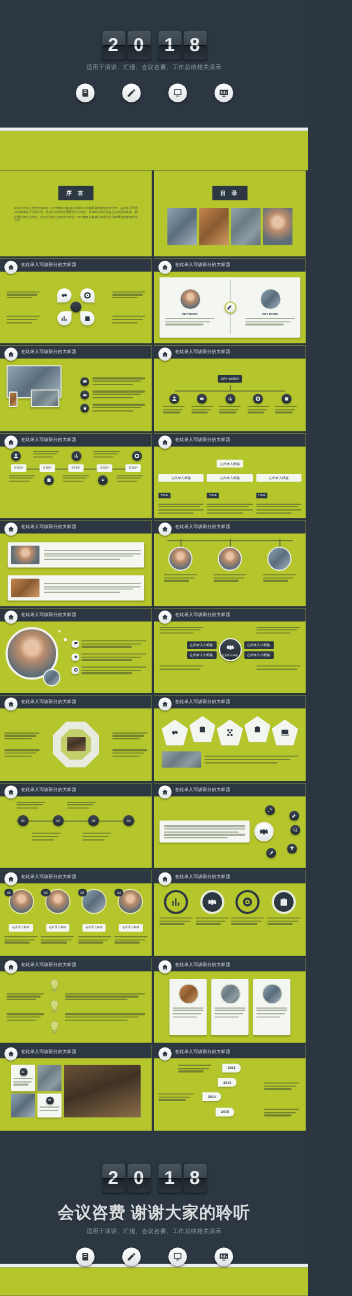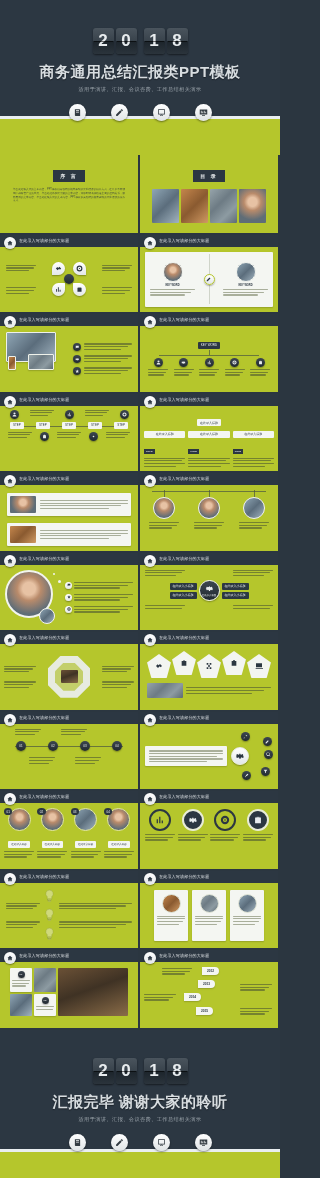--- a/index.html
+++ b/index.html
@@ -133,21 +133,20 @@
 
   <div class="hero">
     <div class="hero-green"></div>
     <div class="hero-inner">
       <div class="flipclock">
         <span class="digit">2</span>
         <span class="digit">0</span>
         <span class="digit gap">1</span>
         <span class="digit">8</span>
       </div>
-      <div class="hero-title">商务通用总结汇报类PPT模板</div>
       <div class="hero-sub">适用于演讲、汇报、会议咨费、工作总结相关演示</div>
       <div class="hero-icons">
         <span class="hero-ico">
             <svg viewBox="0 0 24 24">
               <path d="M5 3h12a2 2 0 012 2v16H7a2 2 0 01-2-2V3zm3 3v2h8V6H8zm0 4v2h8v-2H8z"></path>
             </svg>
           </span>
         <span class="hero-ico">
             <svg viewBox="0 0 24 24">
               <path d="M3 17.3V21h3.7L17.8 9.9l-3.7-3.7L3 17.3zM20.7 7a1 1 0 000-1.4l-2.3-2.3a1 1 0 00-1.4 0l-1.8 1.8 3.7 3.7L20.7 7z"></path>
@@ -1219,21 +1218,21 @@
 
   <div class="hero closing">
     <div class="hero-green"></div>
     <div class="hero-inner">
       <div class="flipclock">
         <span class="digit">2</span>
         <span class="digit">0</span>
         <span class="digit gap">1</span>
         <span class="digit">8</span>
       </div>
-      <div class="hero-title">汇报完毕  谢谢大家的聆听</div>
+      <div class="hero-title">会议咨费  谢谢大家的聆听</div>
       <div class="hero-sub">适用于演讲、汇报、会议咨费、工作总结相关演示</div>
       <div class="hero-icons">
         <span class="hero-ico">
             <svg viewBox="0 0 24 24">
               <path d="M5 3h12a2 2 0 012 2v16H7a2 2 0 01-2-2V3zm3 3v2h8V6H8zm0 4v2h8v-2H8z"></path>
             </svg>
           </span>
         <span class="hero-ico">
             <svg viewBox="0 0 24 24">
               <path d="M3 17.3V21h3.7L17.8 9.9l-3.7-3.7L3 17.3zM20.7 7a1 1 0 000-1.4l-2.3-2.3a1 1 0 00-1.4 0l-1.8 1.8 3.7 3.7L20.7 7z"></path>

